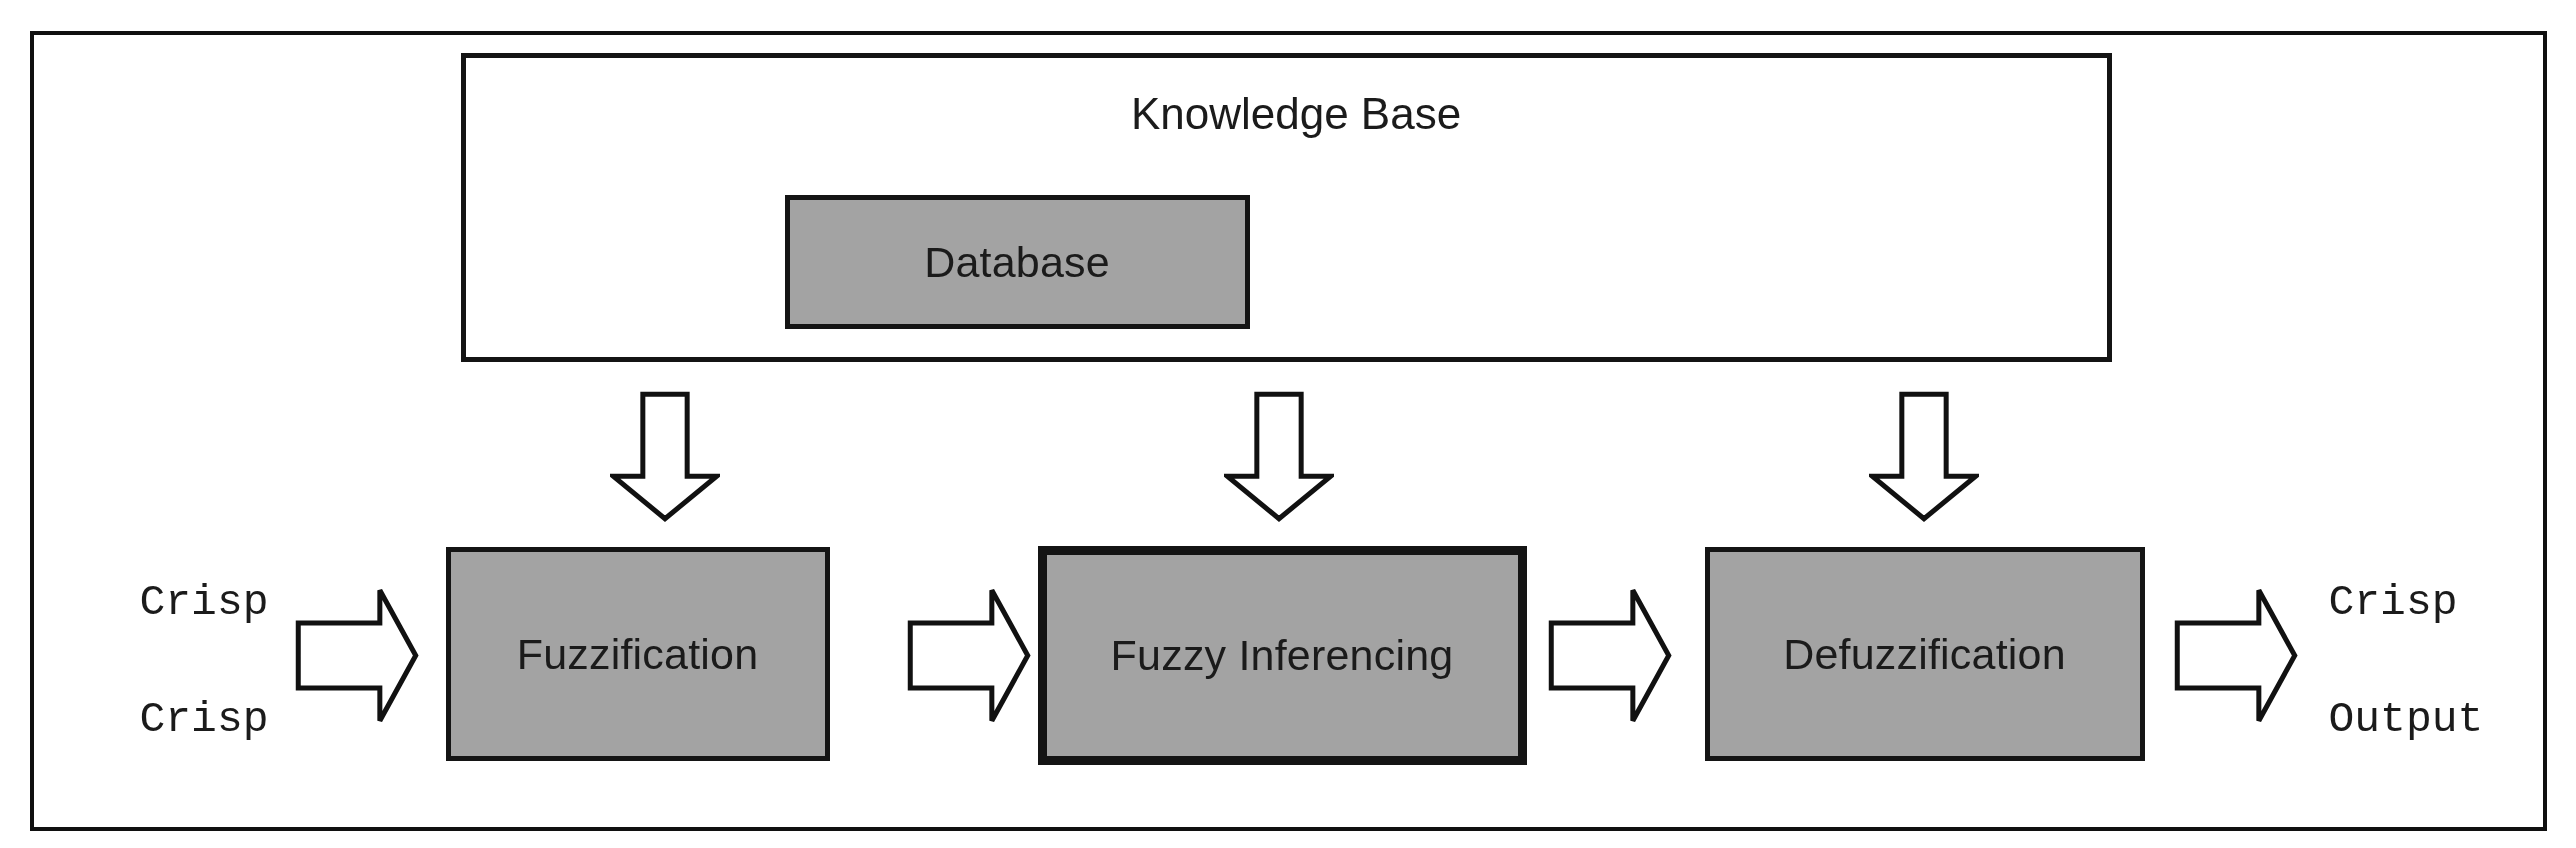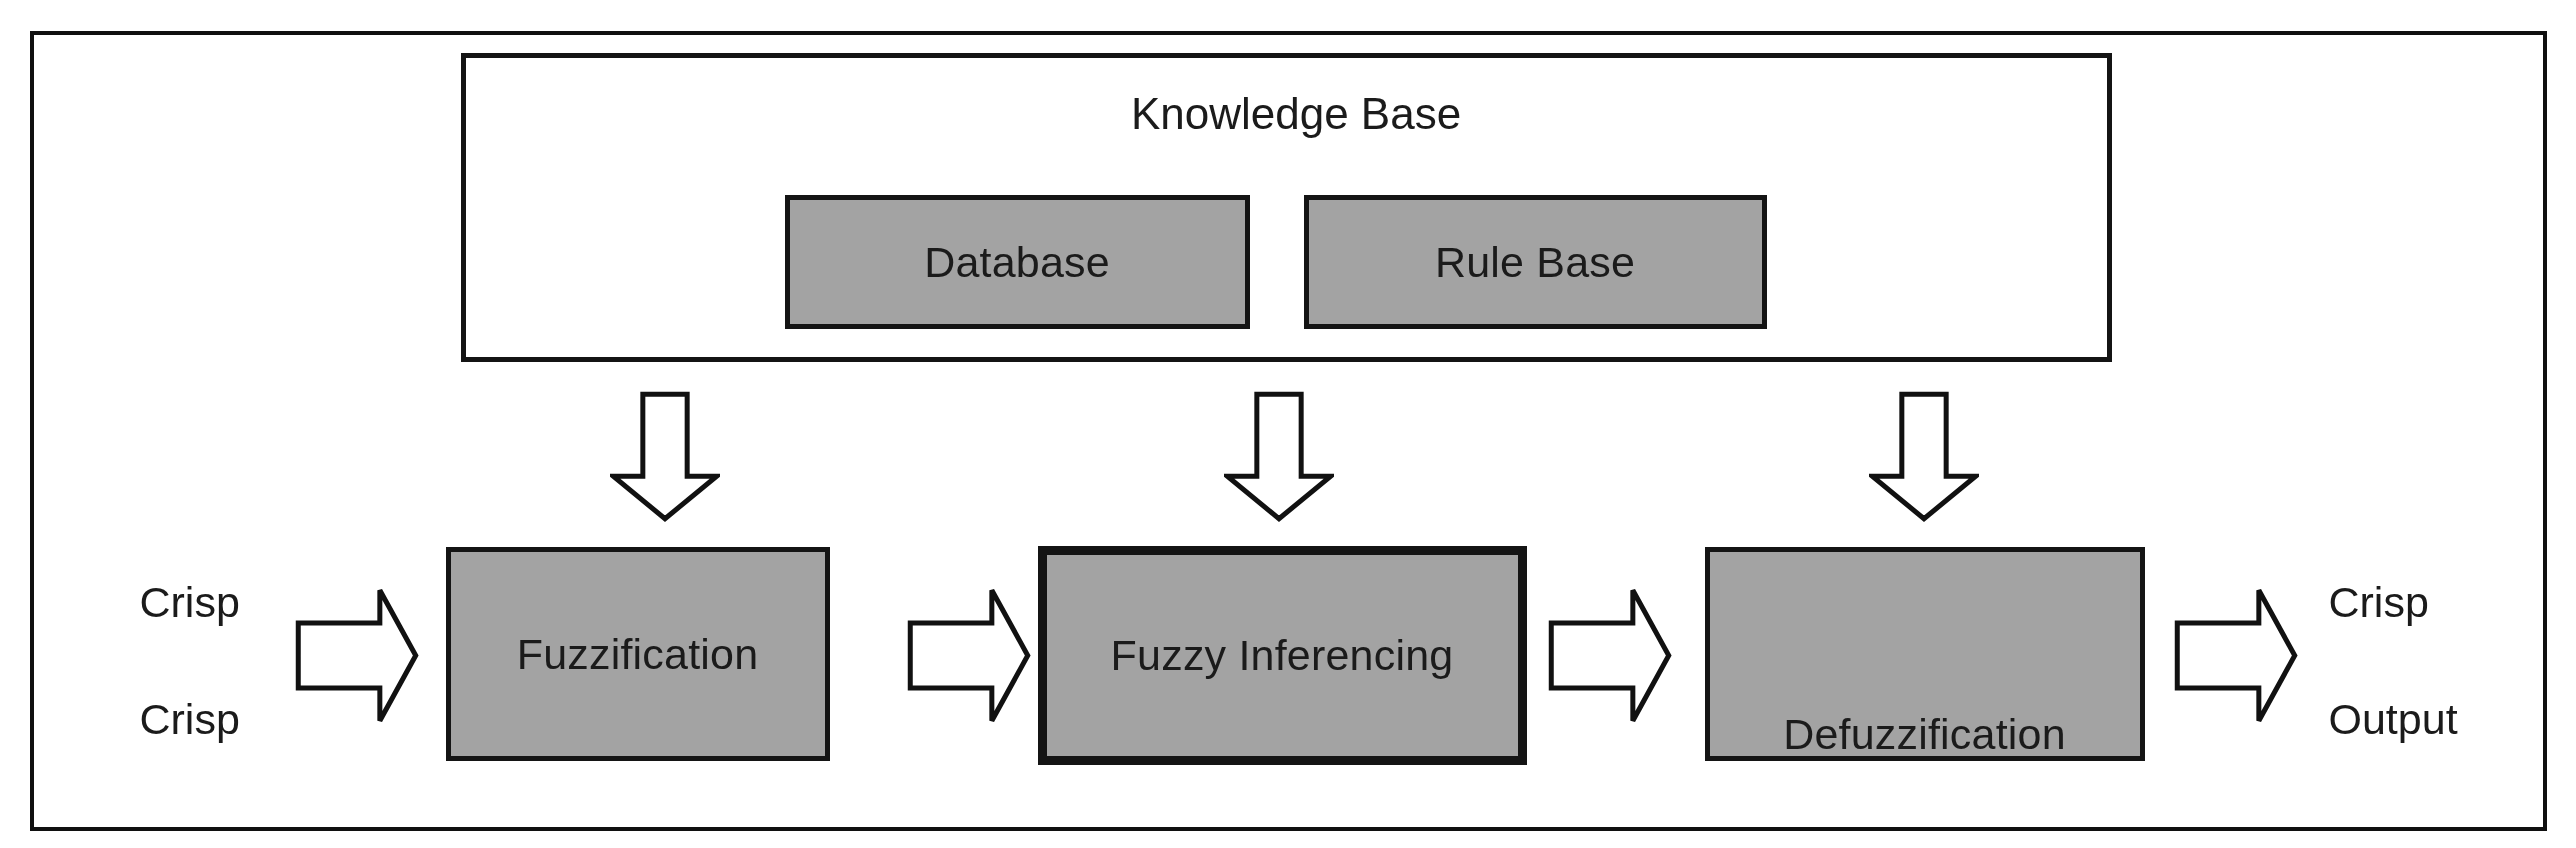--- a/index.html
+++ b/index.html
@@ -69,20 +69,21 @@
   .fi-box  { left: 1034px; top: 543px; width: 489px; height: 219px; }
   .df-box  { left: 1700px; top: 543px; width: 440px; height: 214px; }
 
   
   .side-label {
     position: absolute;
     font-size: 43px;
     color: #1b1b1b;
     white-space: nowrap;
     line-height: 1;
+    font-family: Liberation Mono, monospace;
   }
 
   
   .arrow { position: absolute; }
   .arrow svg { display: block; width: 100%; height: 100%; }
   .arrow svg path {
     fill: #ffffff;
     stroke: #111111;
     stroke-width: 5;
     stroke-linejoin: miter;
@@ -109,23 +110,20 @@
 
   <div class="abs frame-outer">
 
     <div class="abs kb-box" style="left:427px; top:18px;">
       <div class="kb-title">Knowledge Base</div>
 
       <div class="abs box db-box" style="left:319px; top:137px;">
         <span class="box-label">Database</span>
       </div>
 
-      <div class="abs box rb-box" style="left:838px; top:137px;">
-        <span class="box-label">Rule Base</span>
-      </div>
     </div>
 
     <div class="arrow arrow-down ad-1" style="left:576px; top:356px;">
       <svg viewBox="0 0 134 160" preserveAspectRatio="none">
         <path d="M 40 4 L 94 4 L 94 104 L 130 104 L 67 156 L 4 104 L 40 104 Z"></path>
       </svg>
     </div>
 
     <div class="arrow arrow-down ad-2" style="left:1190px; top:356px;">
       <svg viewBox="0 0 134 160" preserveAspectRatio="none">
@@ -161,21 +159,21 @@
     <div class="abs box box-thick fi-box" style="left:1004px; top:511px;text-align:right;">
       <span class="box-label">Fuzzy Inferencing</span>
     </div>
 
     <div class="arrow arrow-right ar-3" style="left:1514px; top:552px;">
       <svg viewBox="0 0 152 168" preserveAspectRatio="none">
         <path d="M 4 44 L 104 44 L 104 4 L 148 84 L 104 164 L 104 124 L 4 124 Z"></path>
       </svg>
     </div>
 
-    <div class="abs box df-box" style="left:1671px; top:512px;align-items:flex-end;">
+    <div class="abs box df-box" style="left:1671px; top:512px;">
       <span class="box-label">Defuzzification</span>
     </div>
 
     <div class="arrow arrow-right ar-4" style="left:2140px; top:552px;">
       <svg viewBox="0 0 152 168" preserveAspectRatio="none">
         <path d="M 4 44 L 104 44 L 104 4 L 148 84 L 104 164 L 104 124 L 4 124 Z"></path>
       </svg>
     </div>
 
     <div class="side-label" style="left:2295px; top:546px;">Crisp</div>

